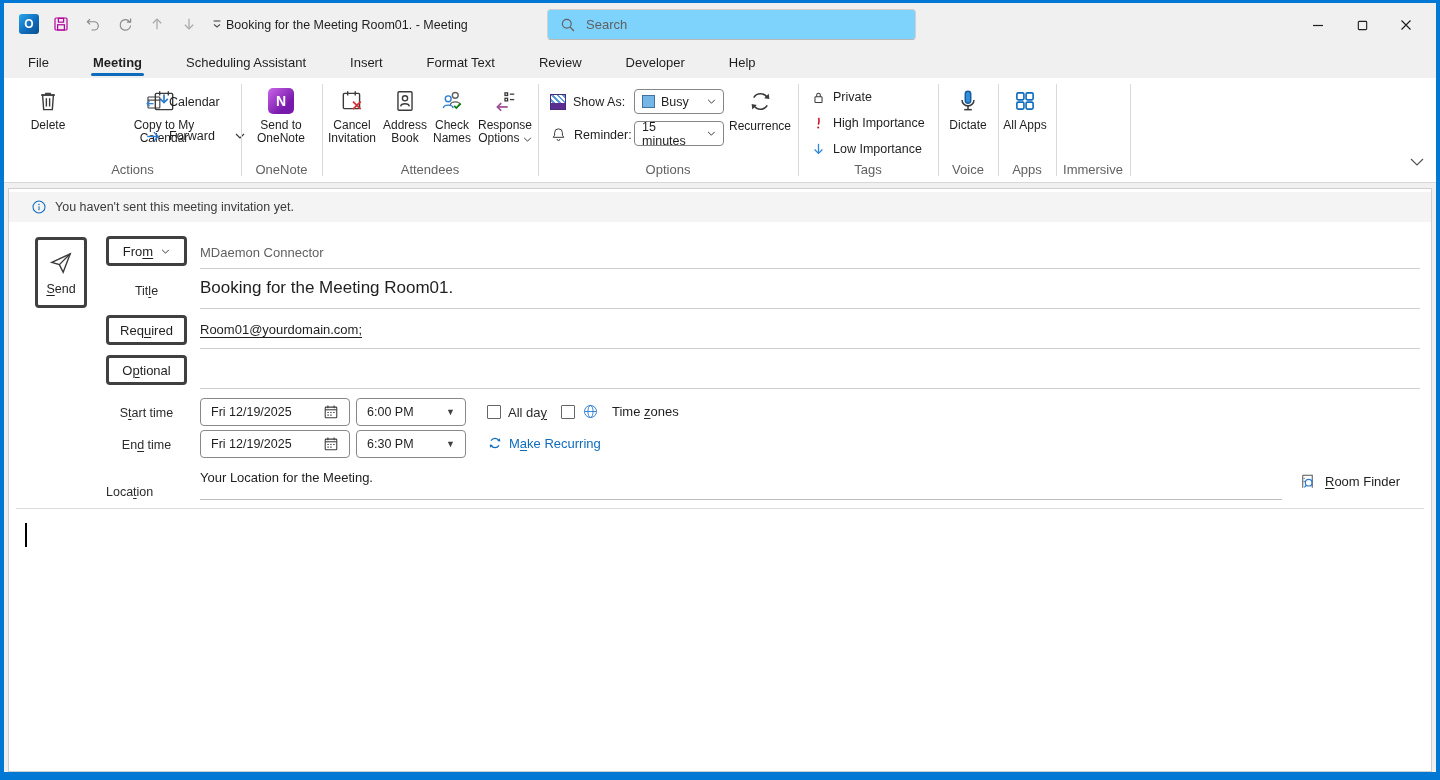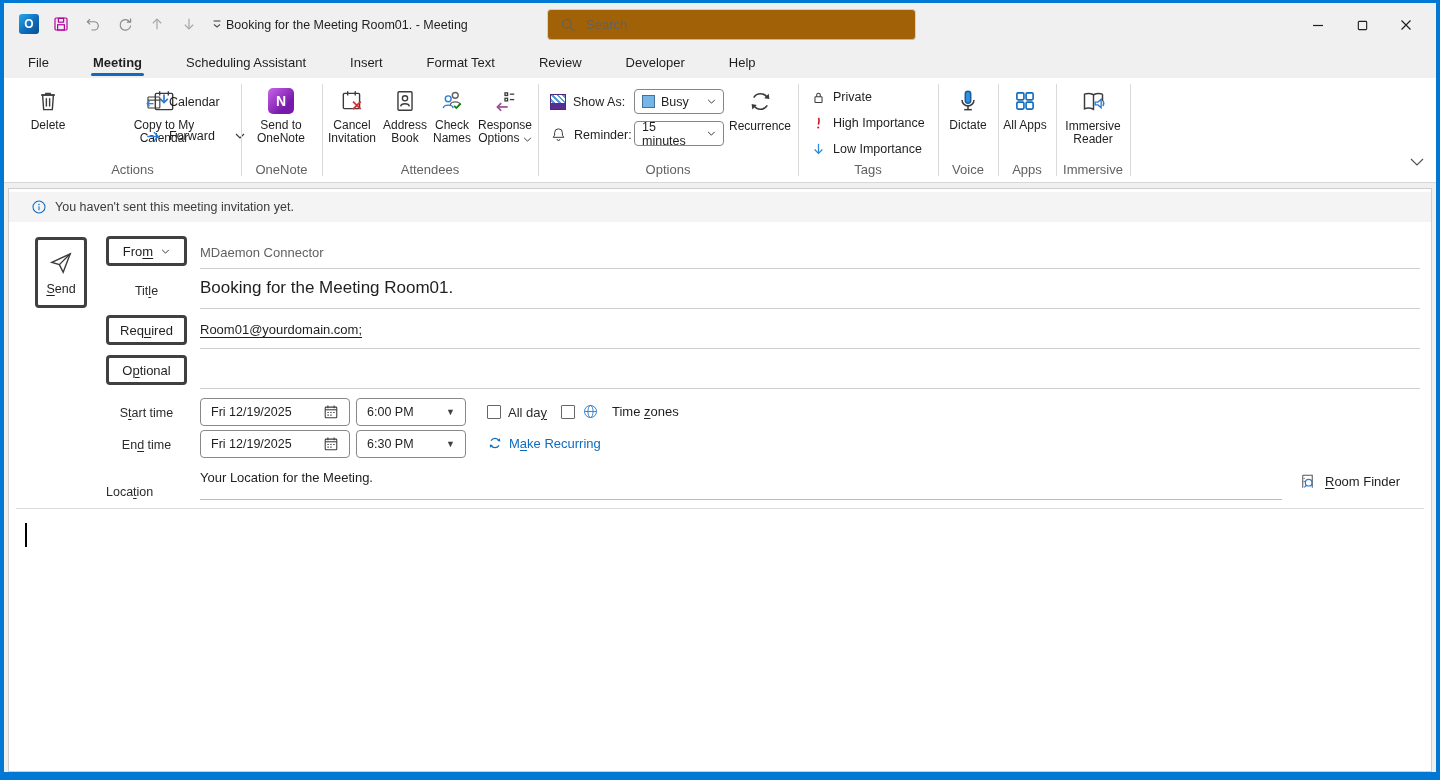--- a/index.html
+++ b/index.html
@@ -9,21 +9,21 @@
   .window { position:absolute; left:4px; top:3px; width:1432px; height:769px; background:#f0f0f0; }
   .abs { position:absolute; }
 
   
   .titlebar { left:4px; top:3px; width:1432px; height:44px; }
   .qat-ic { display:flex; align-items:center; justify-content:center; width:26px; height:26px; }
   .outlook-logo { width:20px; height:20px; border-radius:3px;
     background:linear-gradient(135deg,#28a8ea 0%,#0f6cbd 55%,#0a4f8f 100%);
     color:#fff; font-weight:bold; font-size:12px; display:flex; align-items:center; justify-content:center; }
   .win-title { font-size:12.5px; color:#1f1f1f; white-space:nowrap; }
-  .searchbox { display:flex; align-items:center; gap:10px; background:#a16207; border:1px solid #d1d1d1;
+  .searchbox { display:flex; align-items:center; gap:10px; background:#7dd3fc; border:1px solid #d1d1d1;
     border-bottom-color:#b8b8b8; border-radius:4px; padding:0 12px; }
   .searchbox input { border:none; outline:none; font-size:13px; width:280px; color:#1f1f1f;
     font-family:"Liberation Sans",sans-serif; background:transparent; }
   .searchbox input::placeholder { color:#616161; }
   .winctl { display:flex; align-items:center; justify-content:center; width:44px; height:30px; }
 
   
   .tabrow { left:4px; top:47px; width:1432px; height:31px; display:flex; align-items:flex-end; padding-left:12px;gap:20px; }
   .rtab { position:relative; padding:6px 12px 8px 12px; font-size:13px; color:#1f1f1f; }
   .rtab.active { font-weight:bold; }
@@ -323,30 +323,20 @@
         <rect x="4.5" y="4.5" width="6.5" height="6.5" rx="1.2"></rect>
           <rect x="13" y="4.5" width="6.5" height="6.5" rx="1.2"></rect>
         <rect x="4.5" y="13" width="6.5" height="6.5" rx="1.2"></rect>
           <rect x="13" y="13" width="6.5" height="6.5" rx="1.2"></rect>
       </svg>
       <span class="lbl">All Apps</span>
     </div>
     <div class="rgl" style="left:994px;width:58px;">Apps</div>
     <div class="rsep" style="left:1052px;"></div>
 
-    <div class="rbtn-lg" style="left:1054px;width:70px;">
-      <svg width="27" height="27" viewBox="0 0 24 24" fill="none" stroke="#3b3b3b" stroke-width="1.3">
-        <path d="M4 5.5c2.5-1 5-1 8 .5v13c-3-1.5-5.5-1.5-8-.5z"></path>
-          <path d="M20 5.5c-2.5-1-5-1-8 .5"></path>
-          <path d="M20 5.5v6"></path>
-        <polygon points="13.5,12.5 16,12.5 18.8,10 18.8,17.5 16,15 13.5,15" fill="#fff" stroke="#2b7cd3" stroke-width="1.2"></polygon>
-        <path d="M20.4 11.5a4 4 0 0 1 0 4.5" stroke="#2b7cd3" stroke-width="1.2"></path>
-      </svg>
-      <span class="lbl">Immersive Reader</span>
-    </div>
     <div class="rgl" style="left:1052px;width:74px;">Immersive</div>
     <div class="rsep" style="left:1126px;"></div>
 
     <svg class="abs" style="left:1406px;top:80px;" width="14" height="8" viewBox="0 0 14 8" fill="none" stroke="#555" stroke-width="1.2">
         <path d="m1 1 6 6 6-6"></path>
       </svg>
   </div>
 
   <div class="abs panel"></div>
 

